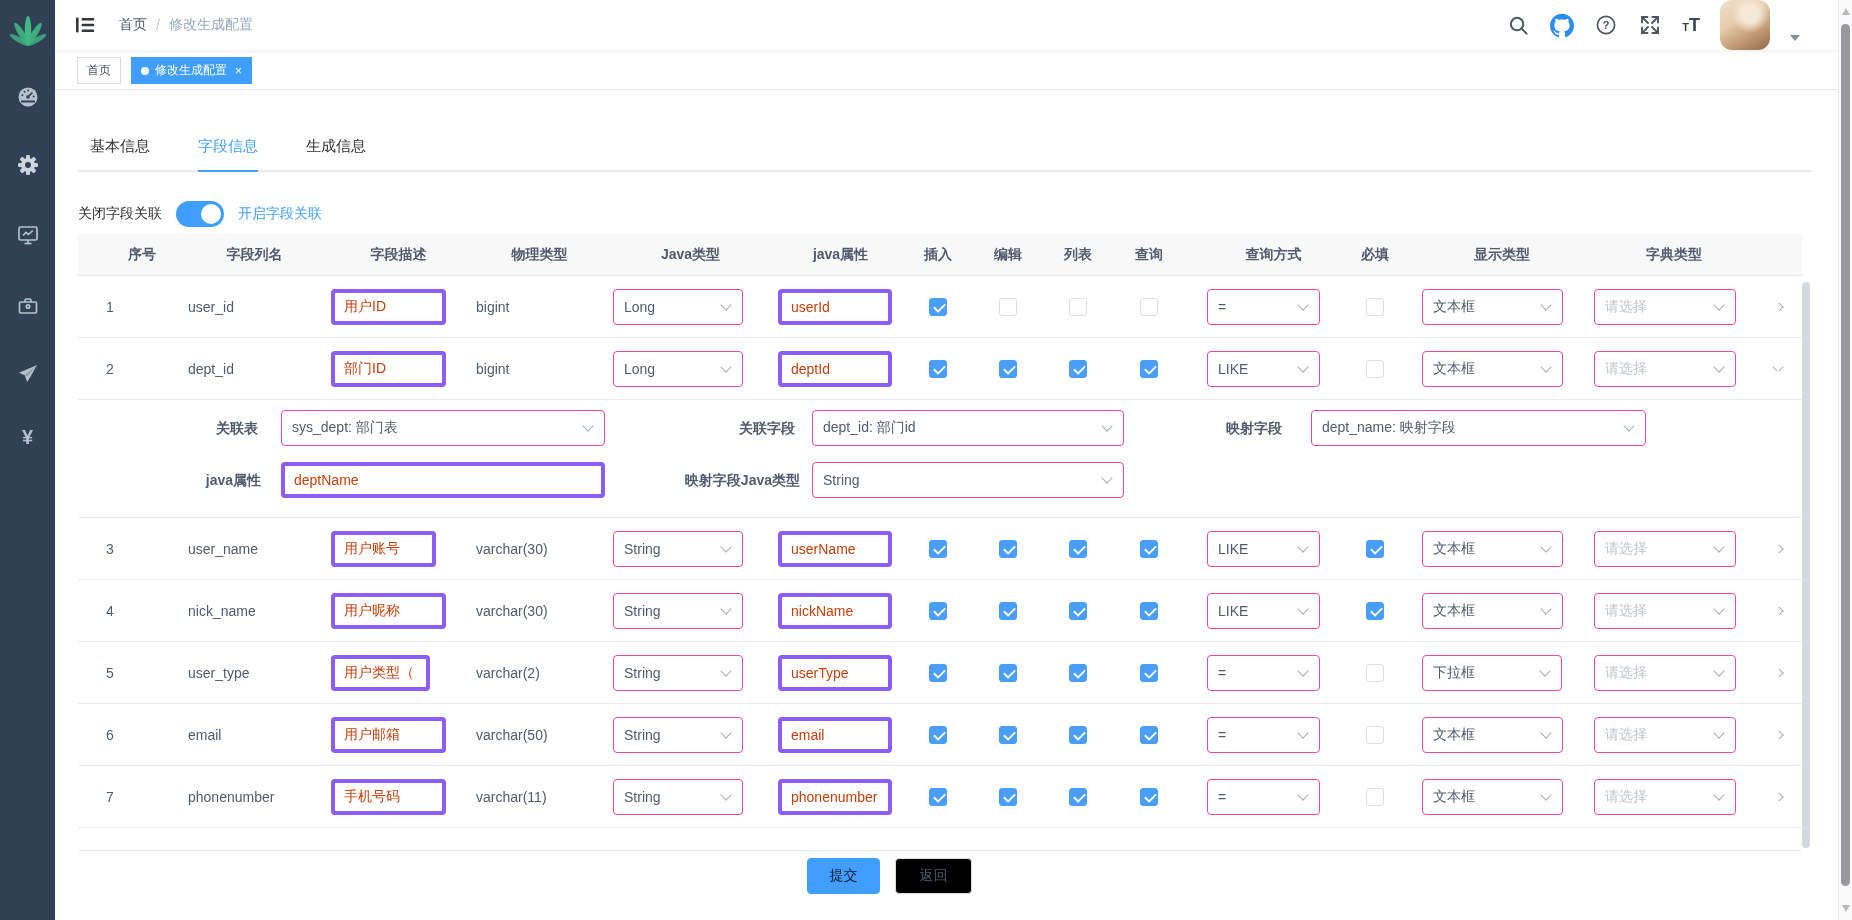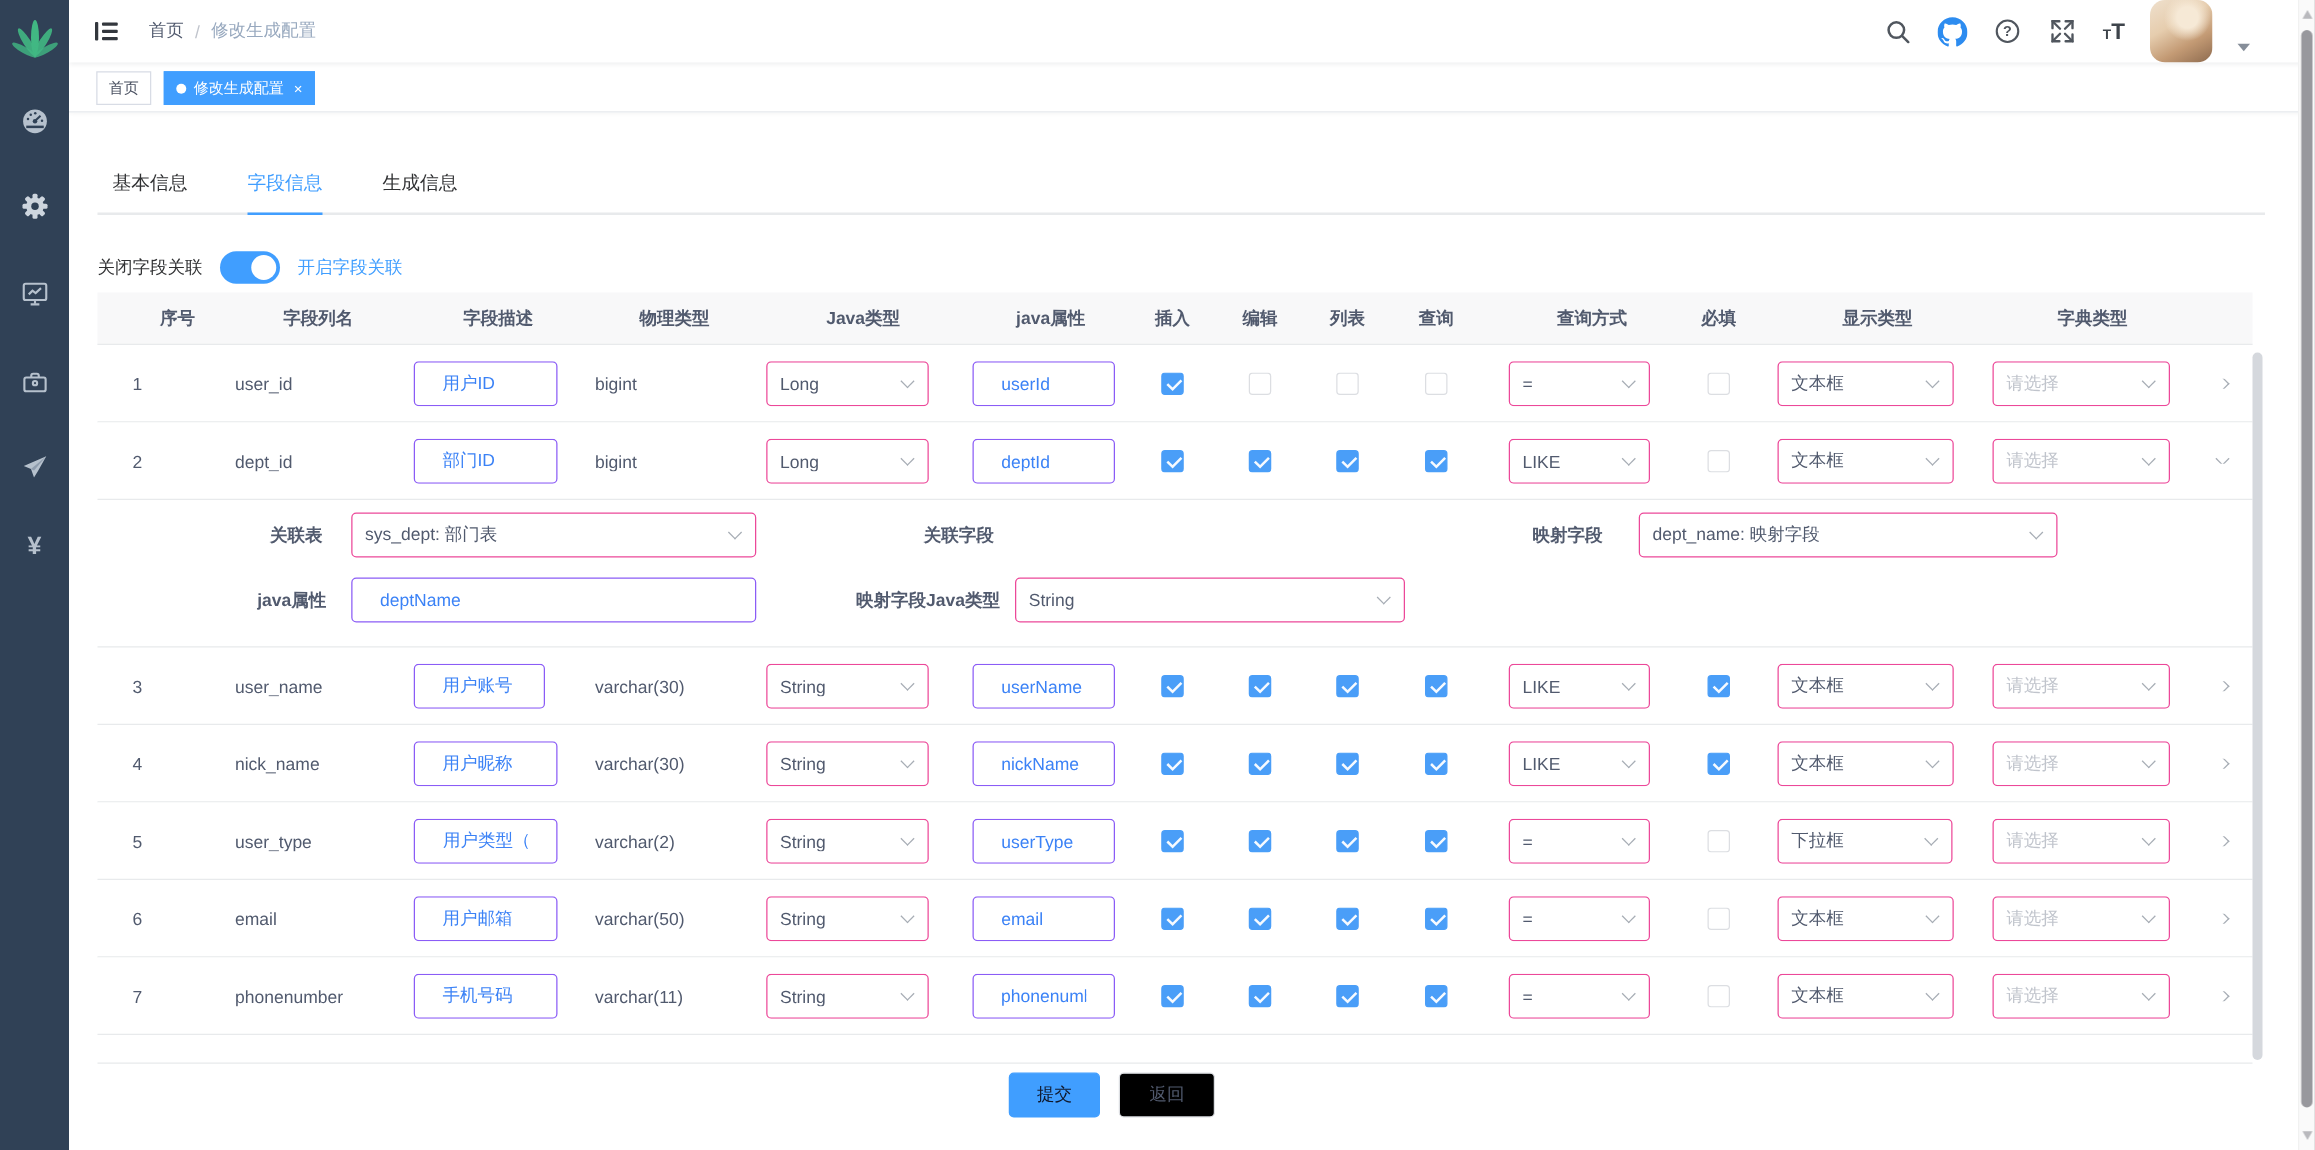--- a/index.html
+++ b/index.html
@@ -70,22 +70,22 @@
      border-bottom:1px solid #e8eaec; background:#fff; }
   .cell { font-size:14px; color:#515a6e; white-space:nowrap; overflow:hidden; }
   .c-num { padding-left:28px; }
   .c-col,.c-type,.c-desc,.c-jtype,.c-jfield { padding-left:10px; }
   .c-query { padding-left:22px; }
   .c-html,.c-dict { padding-left:12px; }
   .c-cb { display:flex; justify-content:center; text-align:center; padding:0 !important; }
   .hcell.c-cb { display:block; }
   .c-exp { display:flex; justify-content:center; }
 
-  .inp { border:1px solid #8b5cf6; border-radius:4px; height:36px; padding:0 22px; font-size:14px;
-     color:#3b82f6; background:#fff; outline:none; font-family:inherit; }
+  .inp { border:4px solid #8b5cf6; border-radius:4px; height:36px; padding:0 9px; font-size:14px;
+     color:#c2410c; background:#fff; outline:none; font-family:inherit; }
   .sel { display:inline-flex; align-items:center; justify-content:space-between; height:36px;
      border:1px solid #ec4899; border-radius:4px; background:#fff; padding:0 12px 0 10px;
      font-size:14px; color:#515a6e; cursor:pointer; }
   .sel .sel-t { white-space:nowrap; overflow:hidden; }
   .sel.ph .sel-t { color:#c0c4cc; }
   .chev { width:8px; height:8px; border:solid #a7adb5; border-width:0 1.5px 1.5px 0; display:inline-block; }
   .sel .chev { transform:rotate(45deg); margin-top:-4px; flex:none; margin-left:8px; }
   .chev.right { transform:rotate(-45deg); }
   .chev.down { transform:rotate(45deg); margin-top:-3px; }
 
@@ -367,20 +367,24 @@
             <i class="chev down"></i>
           </div>
         </div>
   <div class="expand-panel">
     <span class="ep-label" style="left:0;top:10px;width:180px">关联表</span>
     <span class="sel ep-ctl" style="left:203px;top:10px;width:324px">
       <span class="sel-t">sys_dept: 部门表</span>
             <i class="chev"></i>
     </span>
     <span class="ep-label" style="left:600px;top:10px;width:117px">关联字段</span>
+    <span class="sel ep-ctl" style="left:734px;top:10px;width:312px">
+      <span class="sel-t">dept_id: 部门id</span>
+            <i class="chev"></i>
+    </span>
     <span class="ep-label" style="left:1090px;top:10px;width:114px">映射字段</span>
     <span class="sel ep-ctl" style="left:1233px;top:10px;width:335px">
       <span class="sel-t">dept_name: 映射字段</span>
             <i class="chev"></i>
     </span>
     <span class="ep-label" style="left:0;top:62px;width:183px">java属性</span>
     <input class="inp ep-ctl" style="left: 203px; top: 62px; width: 324px;" value="deptName">
     <span class="ep-label" style="left:540px;top:62px;width:182px">映射字段Java类型</span>
     <span class="sel ep-ctl" style="left:734px;top:62px;width:312px">
       <span class="sel-t">String</span>
@@ -465,21 +469,21 @@
               <span class="sel-t">请选择</span>
               <i class="chev"></i>
             </span></div>
           <div class="cell c-exp">
             <i class="chev right"></i>
           </div>
         </div>
         <div class="trow">
           <div class="cell c-num">5</div>
           <div class="cell c-col">user_type</div>
-          <div class="cell c-desc"><input class="inp" value="用户类型（" style="width: 115px;"></div>
+          <div class="cell c-desc"><input class="inp" value="用户类型（" style="width: 99px;"></div>
           <div class="cell c-type">varchar(2)</div>
           <div class="cell c-jtype"><span class="sel" style="width: 130px;">
               <span class="sel-t">String</span>
               <i class="chev"></i>
             </span></div>
           <div class="cell c-jfield"><input class="inp" value="userType" style="width: 114px;"></div>
           <div class="cell c-cb">
             <span class="cb on"></span>
           </div>
           <div class="cell c-cb">

